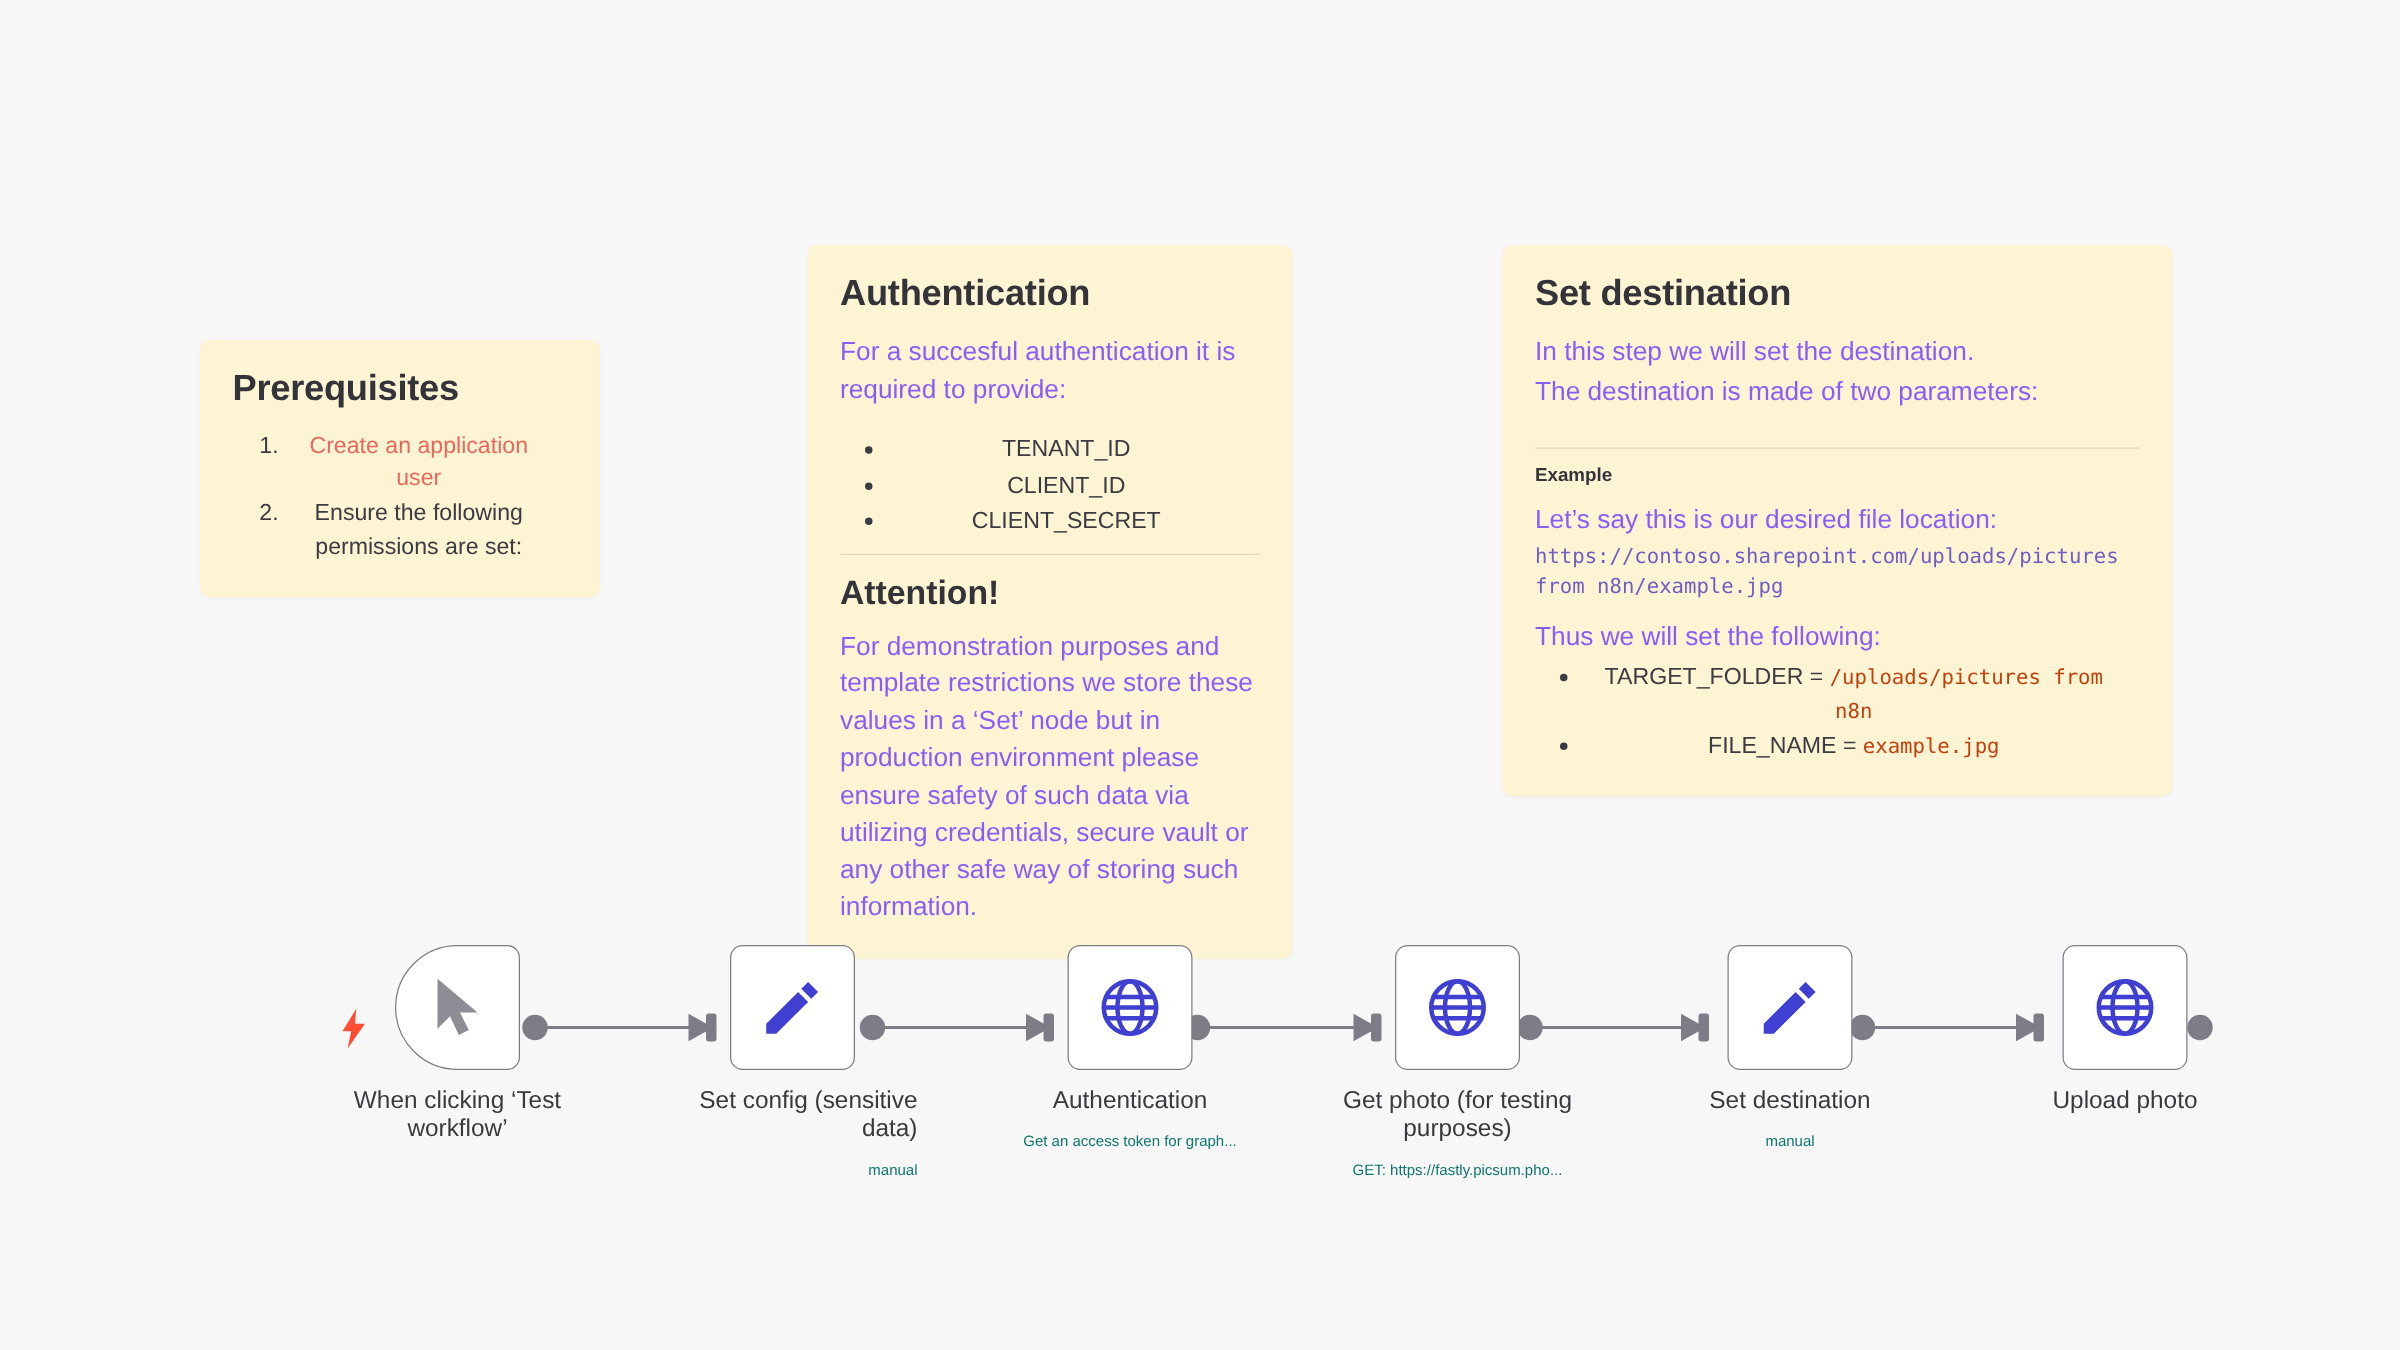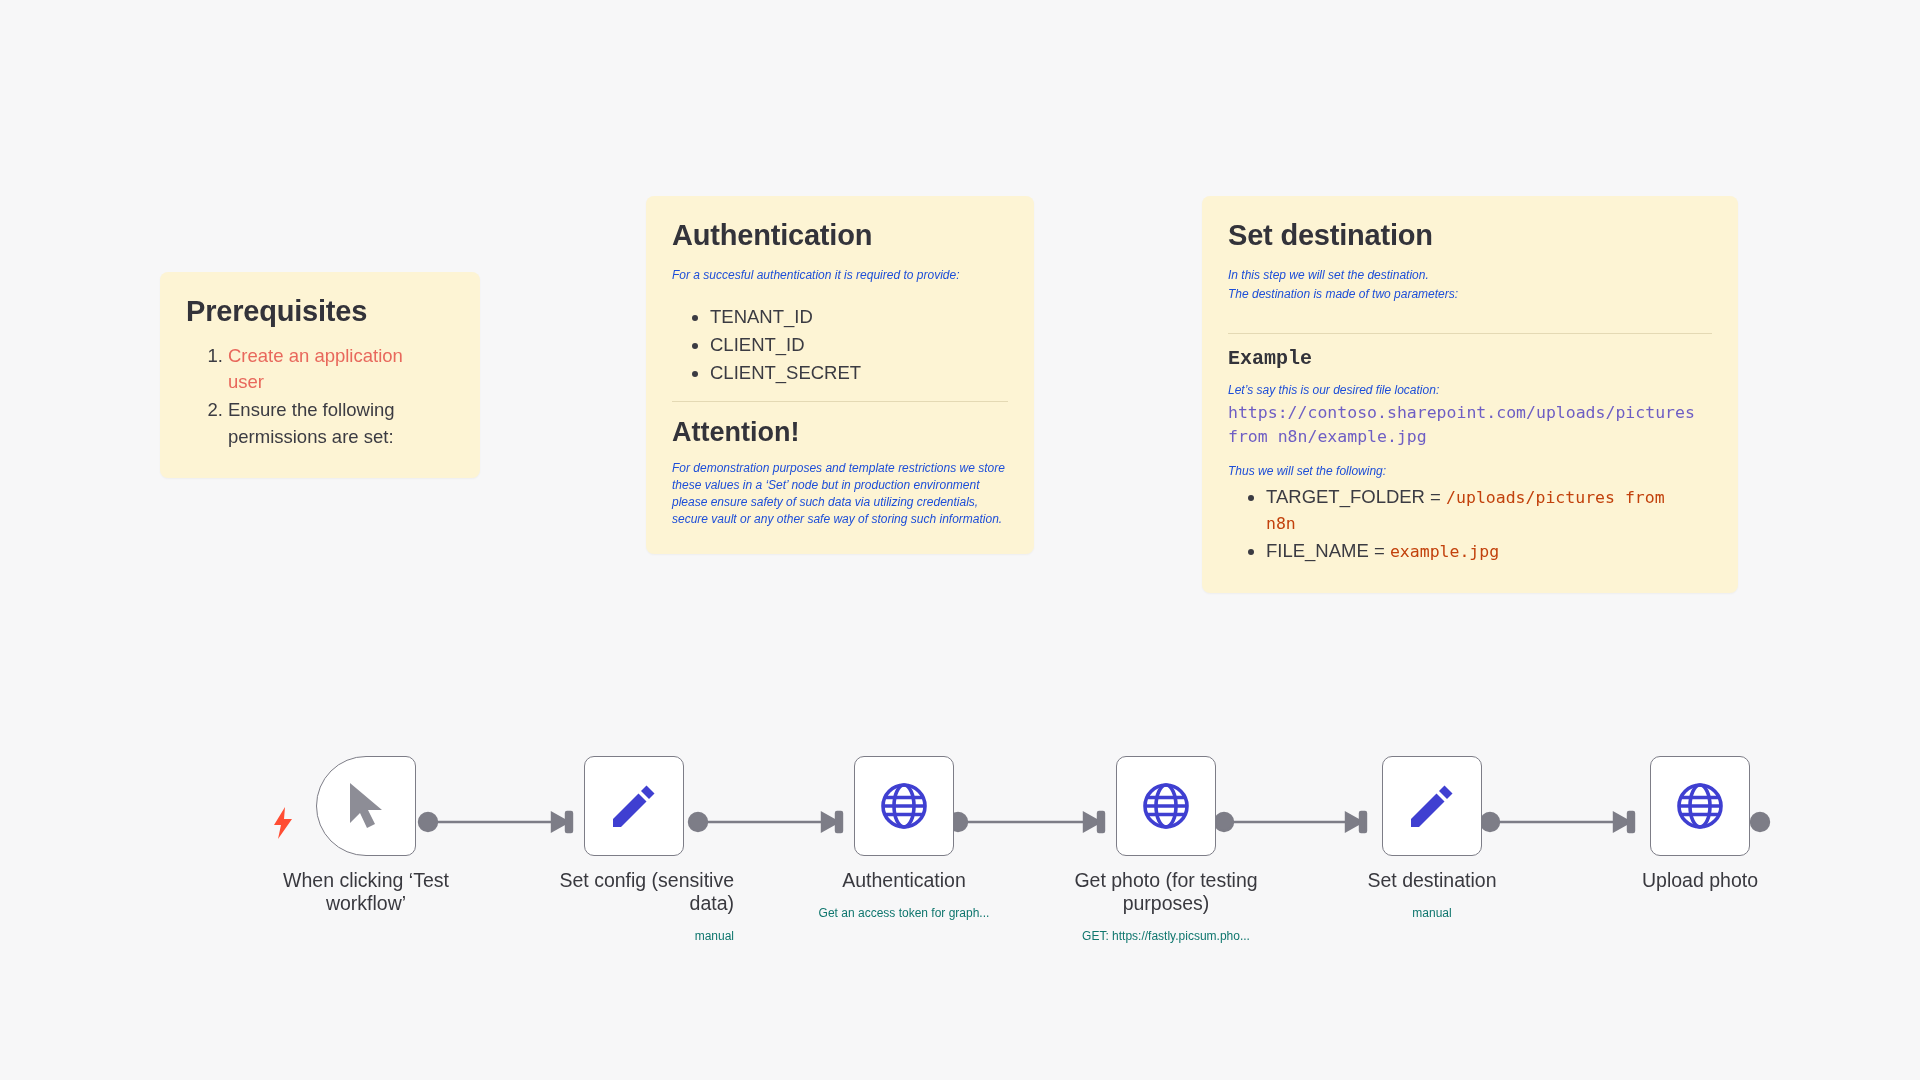--- a/index.html
+++ b/index.html
@@ -38,41 +38,39 @@
   }
   .note h2 {
     margin: 14px 0 12px 0;
     font-size: 27px;
     font-weight: bold;
     color: #33333a;
     line-height: 1.2;
   }
   .note h3 {
     margin: 0 0 10px 0;
-    font-size: 20px;
+    font-size: 15px;
     font-weight: bold;
     color: #33333a;
     line-height: 1.3;
-    font-family: Liberation Mono, monospace;
   }
   .note p {
     margin: 0 0 2px 0;
-    font-size: 12px;
+    font-size: 21px;
     line-height: 1.42;
-    color: #1d4ed8;
-    font-style: italic;
+    color: #8b5cf6;
   }
   .note ol, .note ul {
     margin: 4px 0 4px 0;
     padding-left: 26px;
     font-size: 18.5px;
     line-height: 1.42;
   }
   .note ol { padding-left: 30px; }
-  .note li { margin: 2px 12px; }
+  .note li { margin: 2px 12px; text-align: center; }
   .note ul.plain { padding-left: 26px; }
   .link-red { color: #e8685c; }
   .mono {
     font-family: "DejaVu Sans Mono", "Liberation Mono", monospace;
     color: #6e5ec4;
     font-size: 16.5px;
     line-height: 1.45;
     word-break: break-word;
   }
   .mono-inline {

